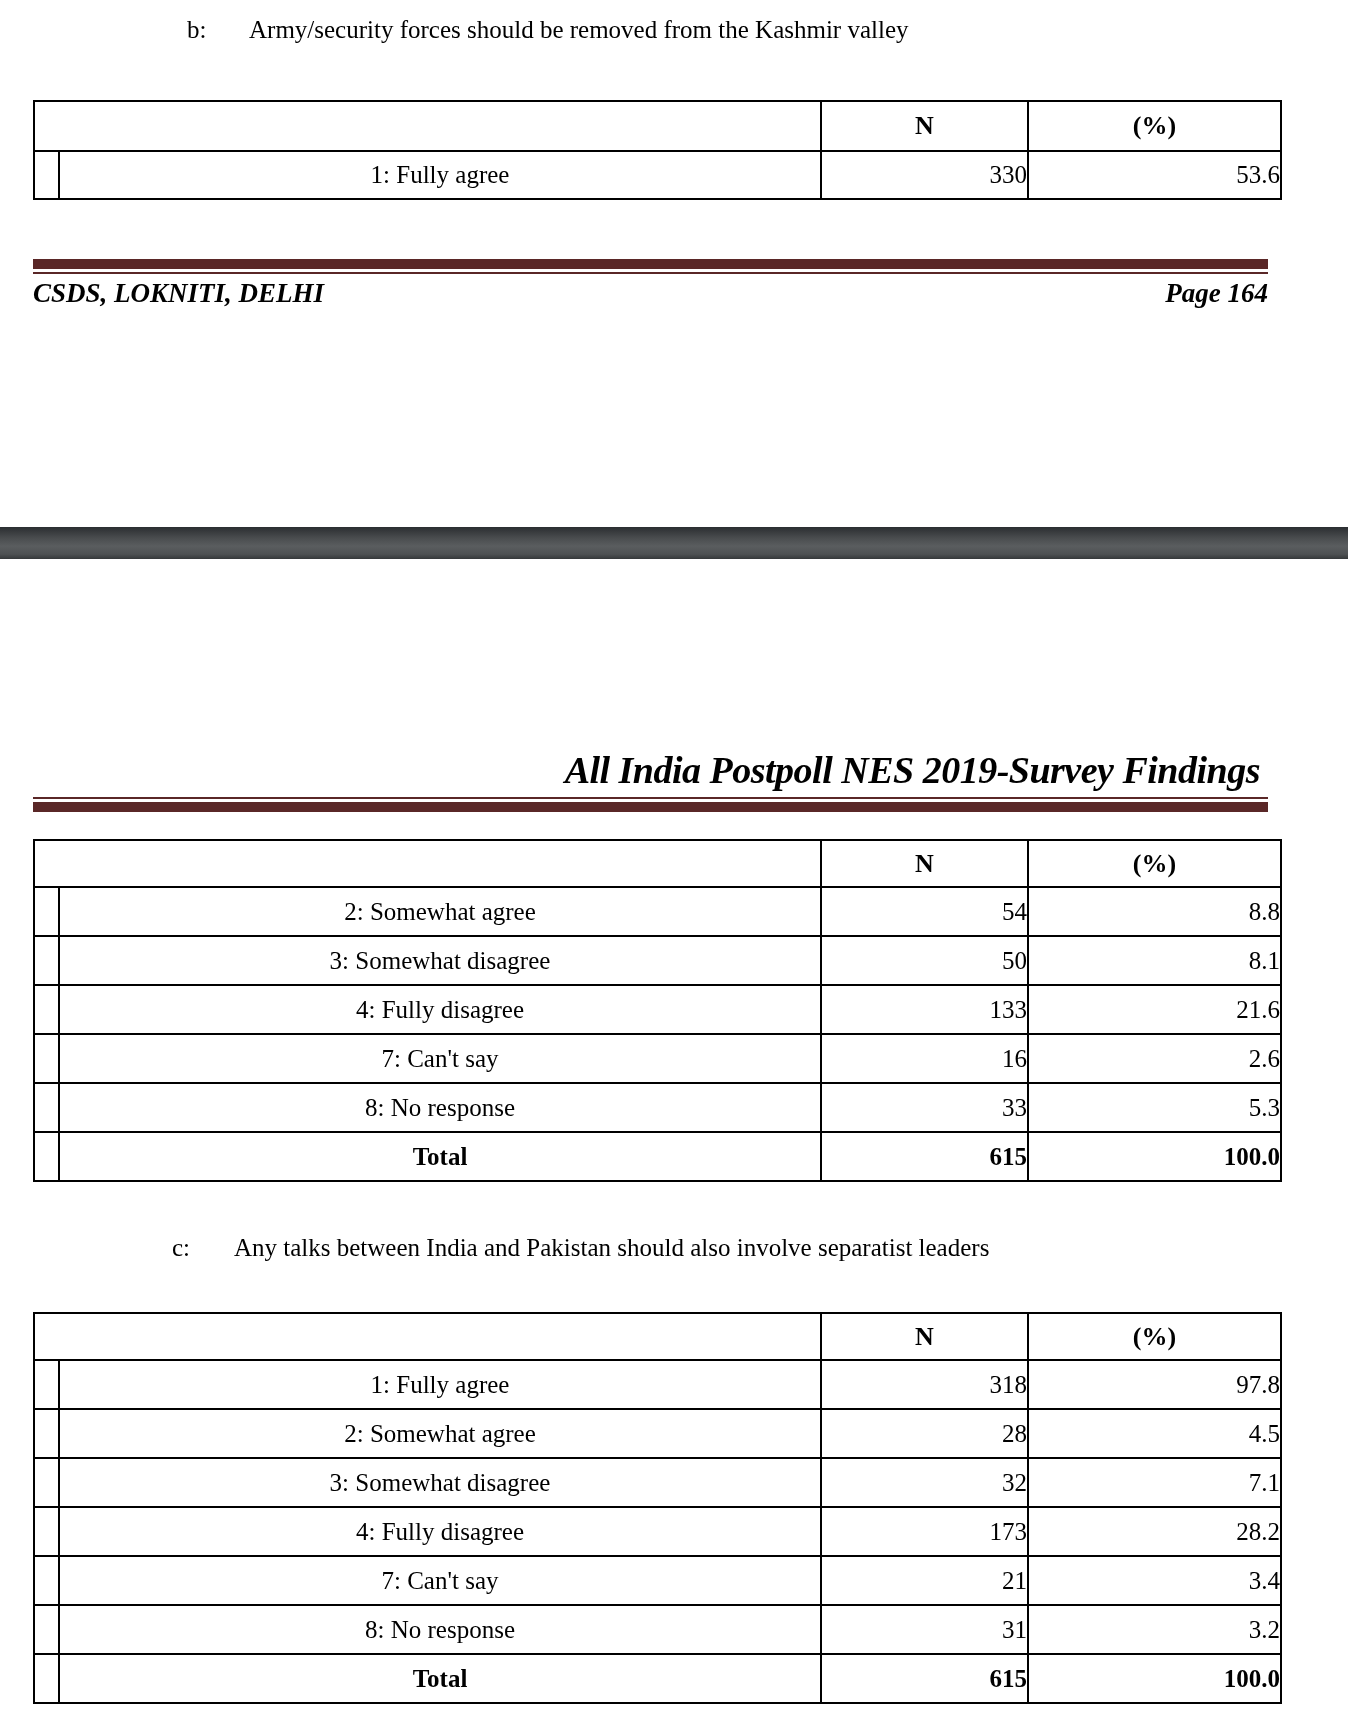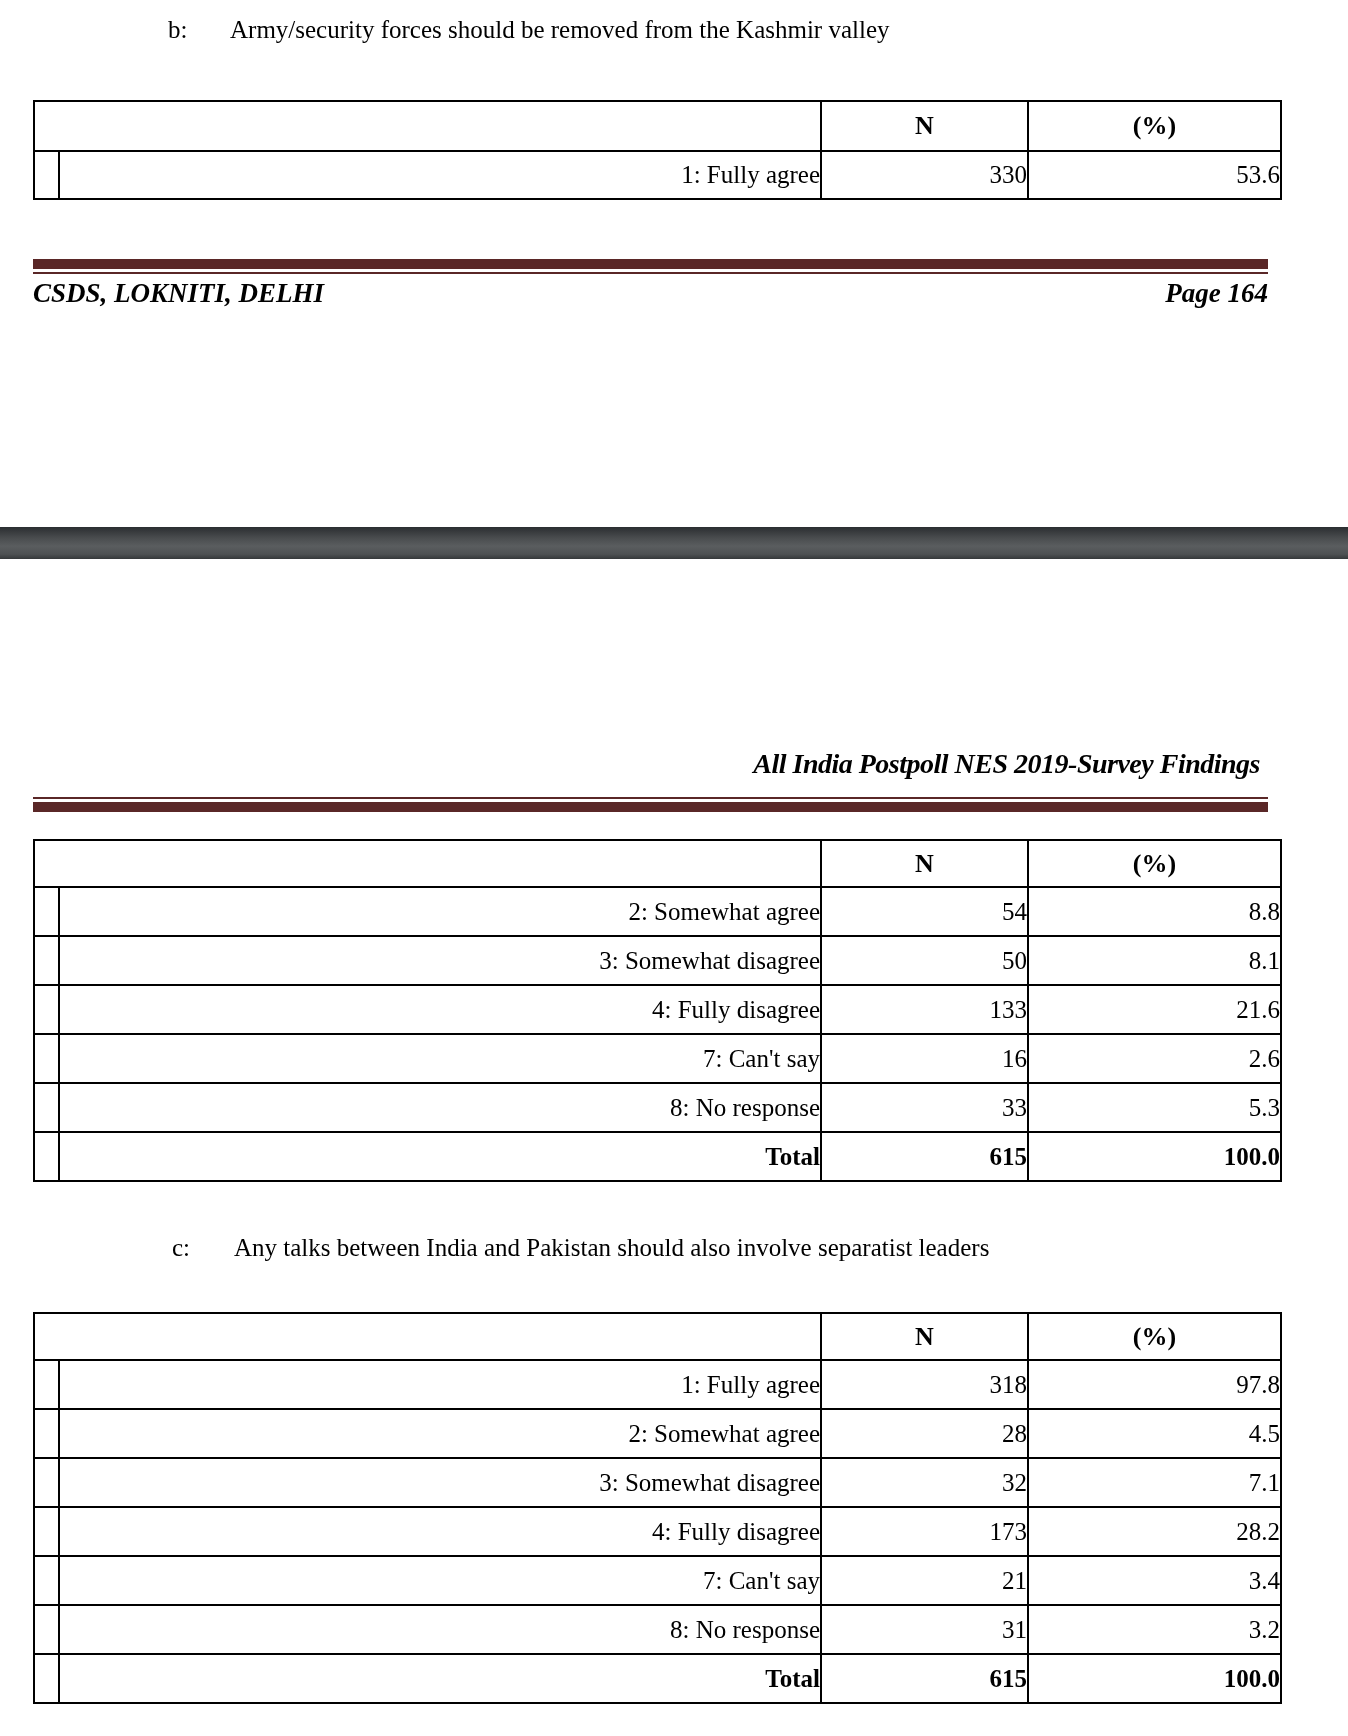--- a/index.html
+++ b/index.html
@@ -37,21 +37,21 @@
   }
   table.stable th{
     font-weight:bold;
     font-size:26px;
     text-align:center;
   }
   col.c-stub{width:25px;}
   col.c-label{width:762px;}
   col.c-n{width:207px;}
   col.c-pct{width:253px;}
-  td.label{text-align:right;padding-left:19px;}
+  td.label{text-align:center;padding-left:19px;}
   td.num{text-align:right;padding-right:16px;}
   tr.bold{font-weight:bold;}
   .t1{top:100px;}
   .t1 thead tr{height:50px;}
   .t1 tbody tr{height:48px;}
   .t2{top:839px;}
   .t2 thead tr{height:47px;}
   .t2 tbody tr{height:49px;}
   .t3{top:1312px;}
   .t3 thead tr{height:47px;}
@@ -76,25 +76,25 @@
     position:absolute;
     left:0;top:527px;width:1348px;height:32px;
     background:linear-gradient(180deg,#2b2e31 0%,#4a4d4f 35%,#5a5d5f 60%,#4e5153 85%,#35383a 100%);
   }
   
   .page-title{
     position:absolute;
     left:33px;top:748px;width:1227px;
     text-align:right;
     font-weight:bold;font-style:italic;
-    font-size:28px;
+    font-size:38px;
     letter-spacing:-0.5px;
     white-space:nowrap;
   }
-  .b-line{top:16px;left:168px;}
+  .b-line{top:16px;left:187px;}
   .c-line{top:1234px;left:172px;}
 </style>
 </head>
 <body>
 
 <div class="page">
 
   <div class="item-line b-line">
     <span class="letter">b:</span><span>Army/security forces should be removed from the Kashmir valley</span>
   </div>

